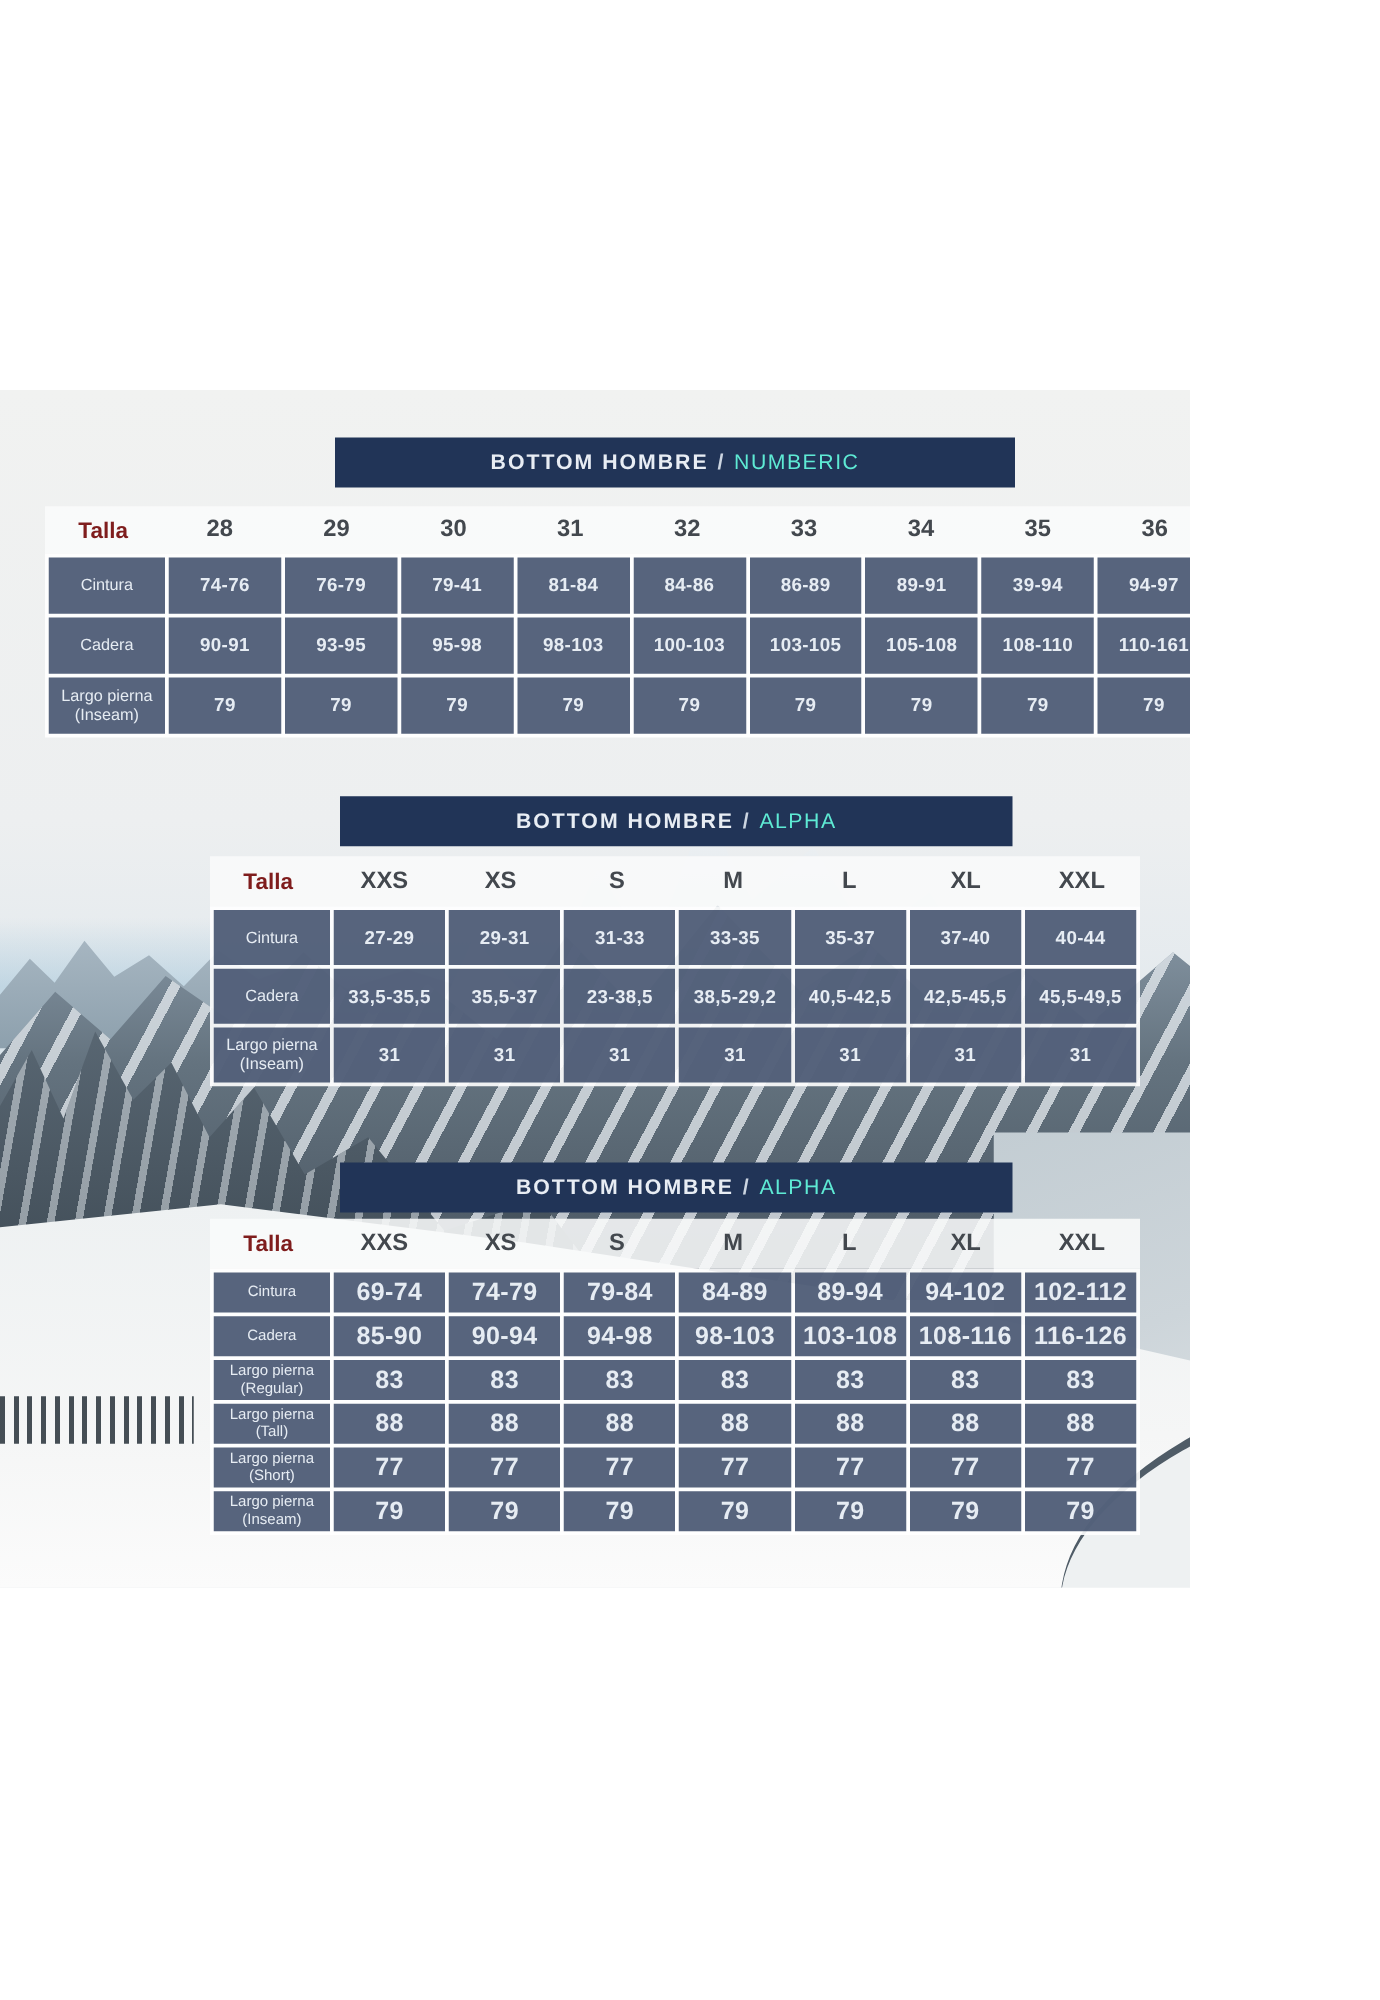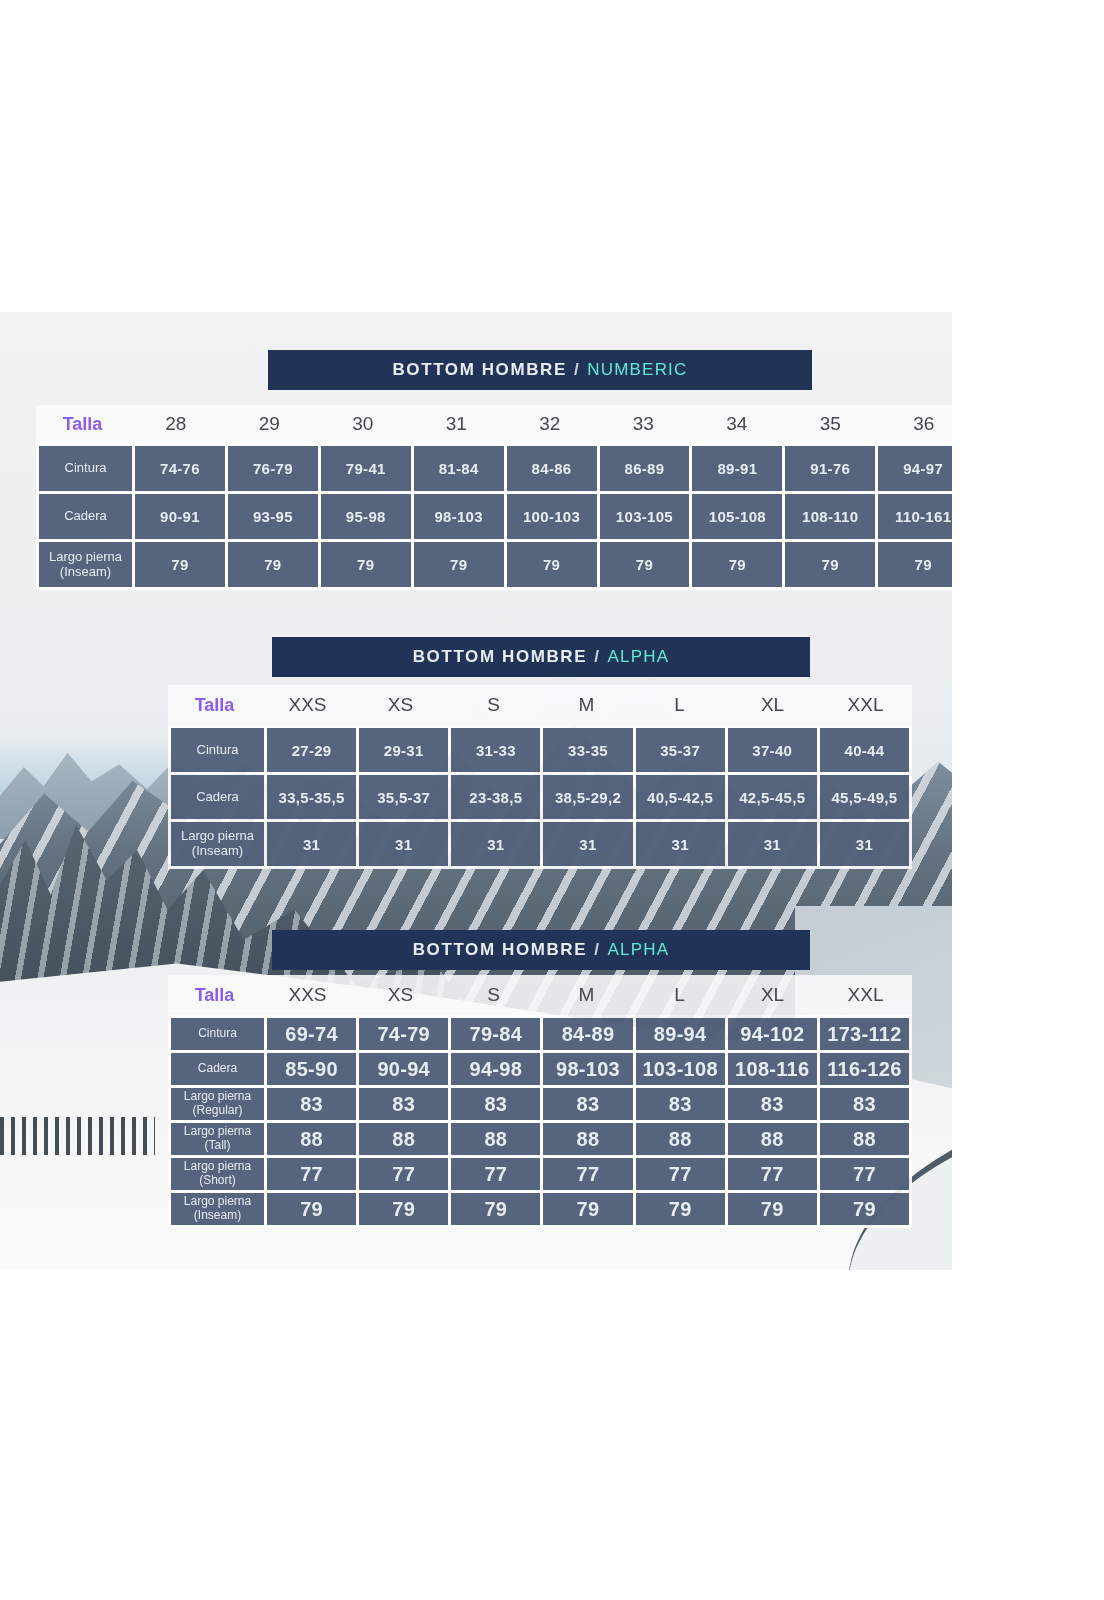--- a/index.html
+++ b/index.html
@@ -49,22 +49,22 @@
   .t1 .title-bar{left:232px;top:-55px;width:544px}
   .t2 .title-bar{left:104px;top:-48px;width:538px}
   .t3 .title-bar{left:104px;top:-45px;width:538px}
   .title-left{font-weight:700}
   .title-sep{margin:0 7px;font-weight:700;color:#ccd5e1}
   .title-right{font-weight:400;color:#5eead4;letter-spacing:1.2px}
 
   .head-strip{display:grid;align-items:center;background:rgba(249,250,251,.88);color:#43484e}
   .t1 .head-strip{grid-template-columns:93px repeat(10,1fr);height:38px}
   .t2 .head-strip,.t3 .head-strip{grid-template-columns:93px repeat(7,1fr);height:40px}
-  .head-cell{text-align:center;font-weight:400;font-size:19px}
-  .head-cell.label{font-size:18px;font-weight:700;color:#8b5cf6}
+  .head-cell{text-align:center;font-weight:700;font-size:19px}
+  .head-cell.label{font-size:18px;font-weight:700;color:#7f1d1d}
 
   .body{display:grid;gap:3px;padding:3px;background:rgba(255,255,255,.9)}
   .t1 .body{grid-template-columns:93px repeat(10,1fr);grid-auto-rows:45px}
   .t2 .body{grid-template-columns:93px repeat(7,1fr);grid-auto-rows:44px}
   .t3 .body{grid-template-columns:93px repeat(7,1fr);grid-auto-rows:32px}
 
   .cell{background:rgba(40,56,88,.78);color:#e6ecf3;display:flex;align-items:center;justify-content:center;
     text-align:center;font-size:15px;font-weight:600;letter-spacing:.3px}
   .t3 .cell{font-size:20px}
   .label-cell{font-size:13px;font-weight:400;line-height:1.15;padding:0 4px;letter-spacing:0}
@@ -108,21 +108,21 @@
       </div>
       <div class="body">
         <div class="cell label-cell">Cintura</div>
         <div class="cell">74-76</div>
         <div class="cell">76-79</div>
         <div class="cell">79-41</div>
         <div class="cell">81-84</div>
         <div class="cell">84-86</div>
         <div class="cell">86-89</div>
         <div class="cell">89-91</div>
-        <div class="cell">91-76</div>
+        <div class="cell">39-94</div>
         <div class="cell">94-97</div>
         <div class="cell">97-102</div>
         <div class="cell label-cell">Cadera</div>
         <div class="cell">90-91</div>
         <div class="cell">93-95</div>
         <div class="cell">95-98</div>
         <div class="cell">98-103</div>
         <div class="cell">100-103</div>
         <div class="cell">103-105</div>
         <div class="cell">105-108</div>
@@ -202,21 +202,21 @@
         <div class="head-cell">XXL</div>
       </div>
       <div class="body">
         <div class="cell label-cell">Cintura</div>
         <div class="cell">69-74</div>
         <div class="cell">74-79</div>
         <div class="cell">79-84</div>
         <div class="cell">84-89</div>
         <div class="cell">89-94</div>
         <div class="cell">94-102</div>
-        <div class="cell">173-112</div>
+        <div class="cell">102-112</div>
         <div class="cell label-cell">Cadera</div>
         <div class="cell">85-90</div>
         <div class="cell">90-94</div>
         <div class="cell">94-98</div>
         <div class="cell">98-103</div>
         <div class="cell">103-108</div>
         <div class="cell">108-116</div>
         <div class="cell">116-126</div>
         <div class="cell label-cell">Largo pierna (Regular)</div>
         <div class="cell">83</div>

